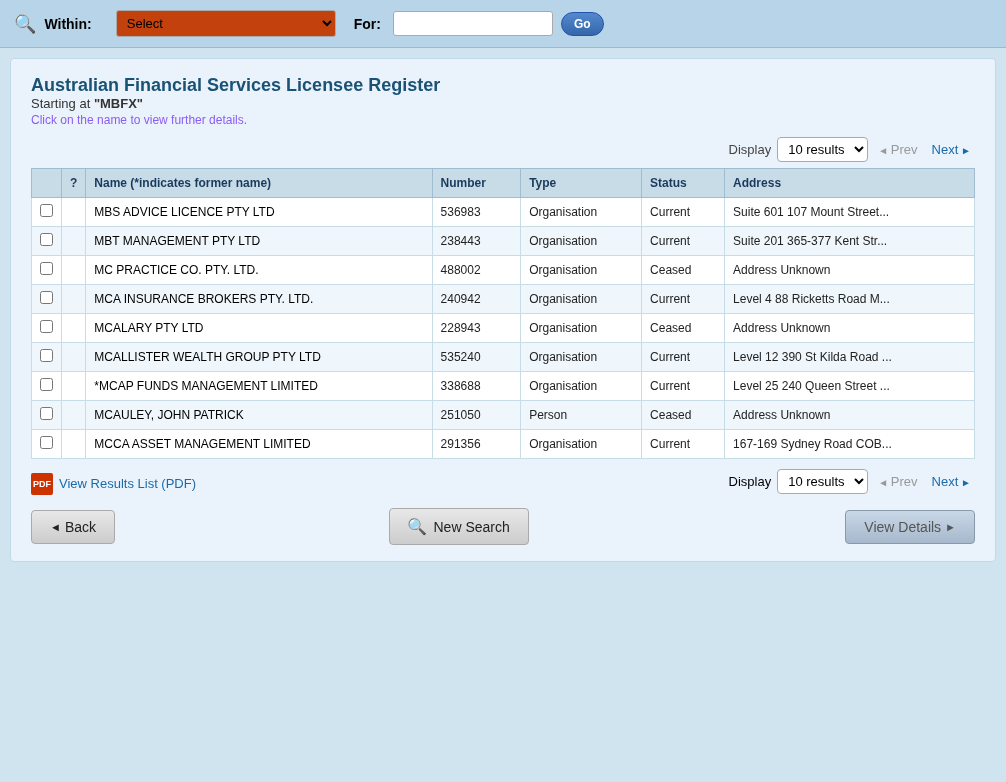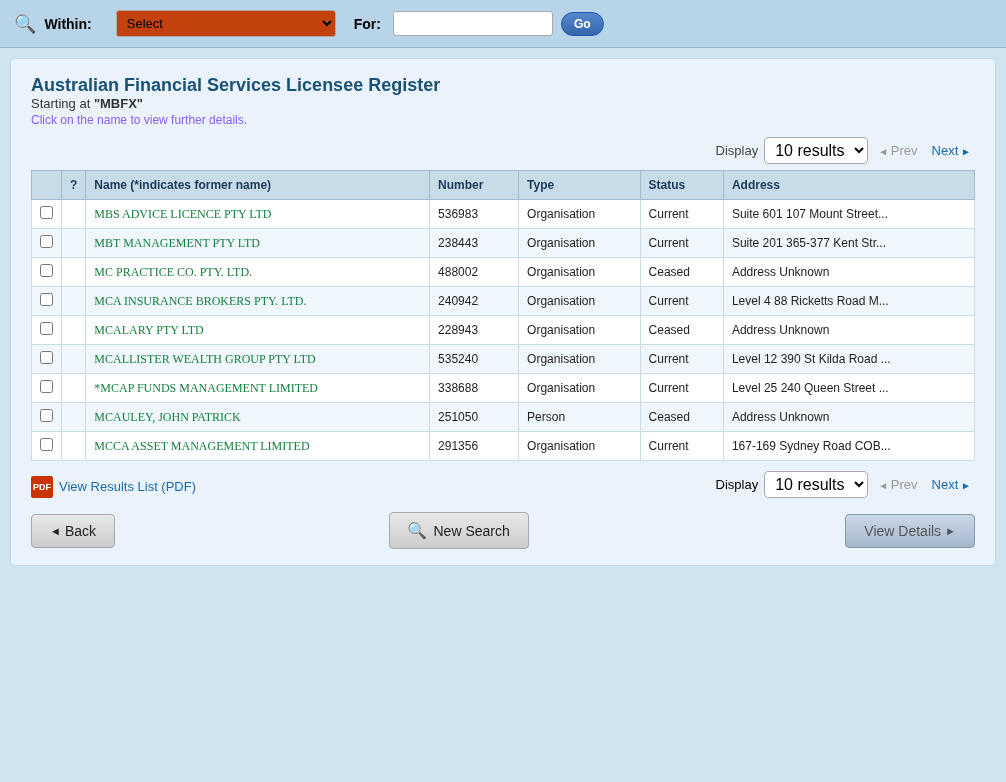--- a/index.html
+++ b/index.html
@@ -92,21 +92,21 @@
       justify-content: flex-end;
       gap: 6px;
       margin-bottom: 6px;
       font-size: 13px;
     }
     .pagination-row .display-label { color: #444; }
     .results-select {
       padding: 3px 6px;
       border: 1px solid #aaa;
       border-radius: 4px;
-      font-size: 16px;
+      font-size: 13px;
       background: white;
     }
     .prev-btn, .next-btn {
       color: #1a6aaa;
       font-weight: normal;
       cursor: pointer;
       font-size: 13px;
       text-decoration: none;
       padding: 2px 4px;
     }
@@ -143,23 +143,22 @@
     .results-table td {
       padding: 6px 8px;
       border: 1px solid #c8dce8;
       font-size: 12px;
       color: #222;
     }
     .results-table tbody tr:nth-child(even) { background: #f0f7fc; }
     .results-table tbody tr:nth-child(odd) { background: #ffffff; }
 
     .results-table td a {
-      color: #15803d;
+      color: #000000;
       text-decoration: none;
-      font-family: Liberation Serif, serif;
     }
 
     
     .bottom-actions {
       display: flex;
       align-items: center;
       gap: 6px;
       margin-bottom: 4px;
     }
     .pdf-link {

